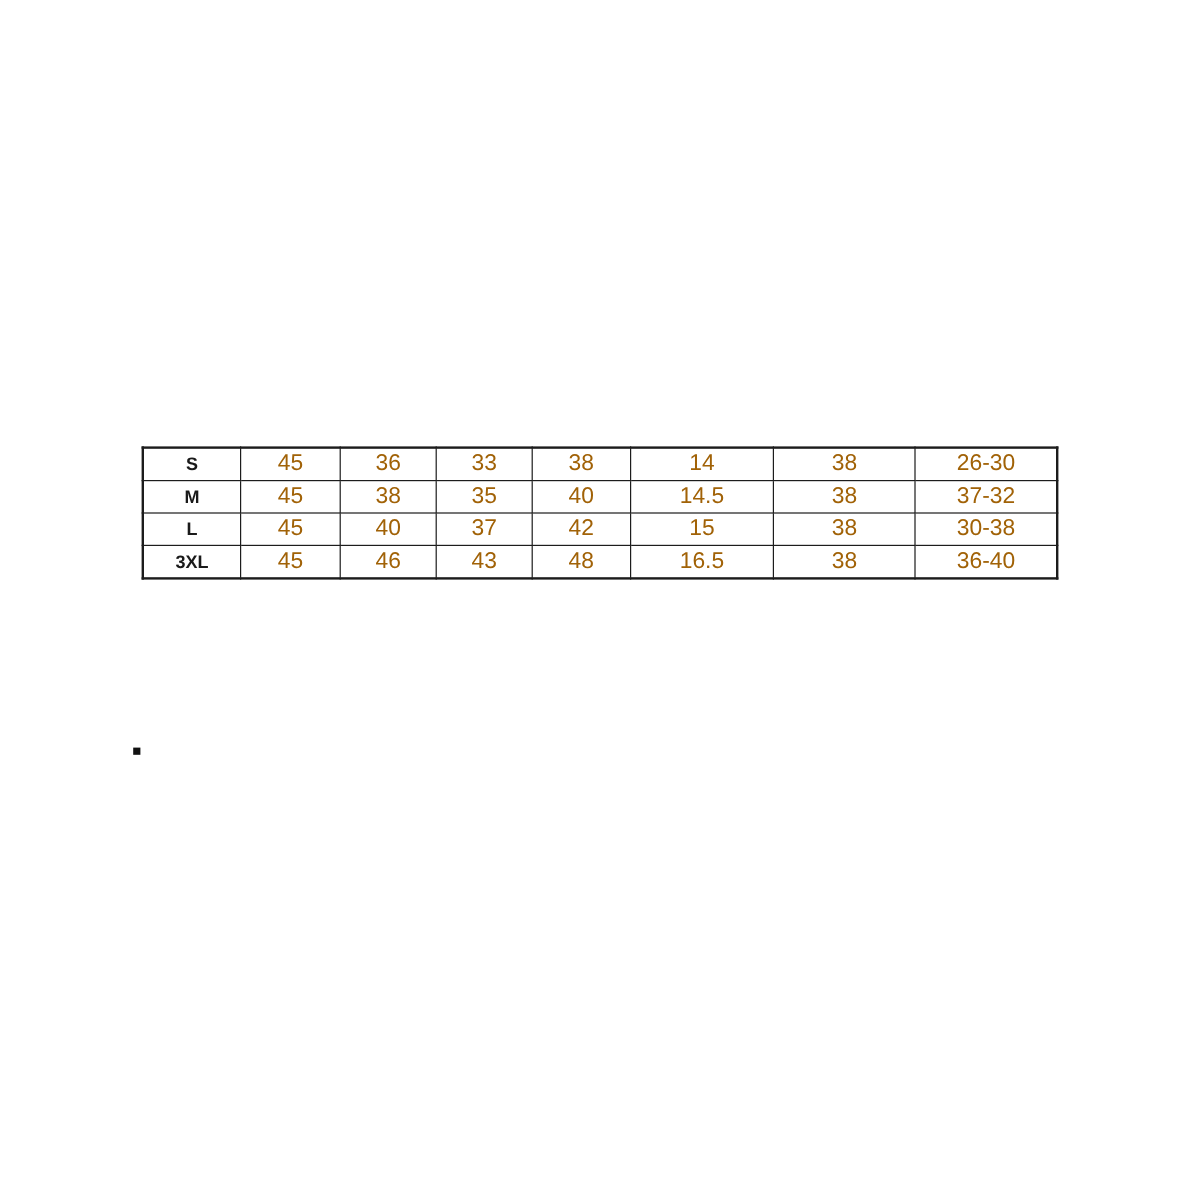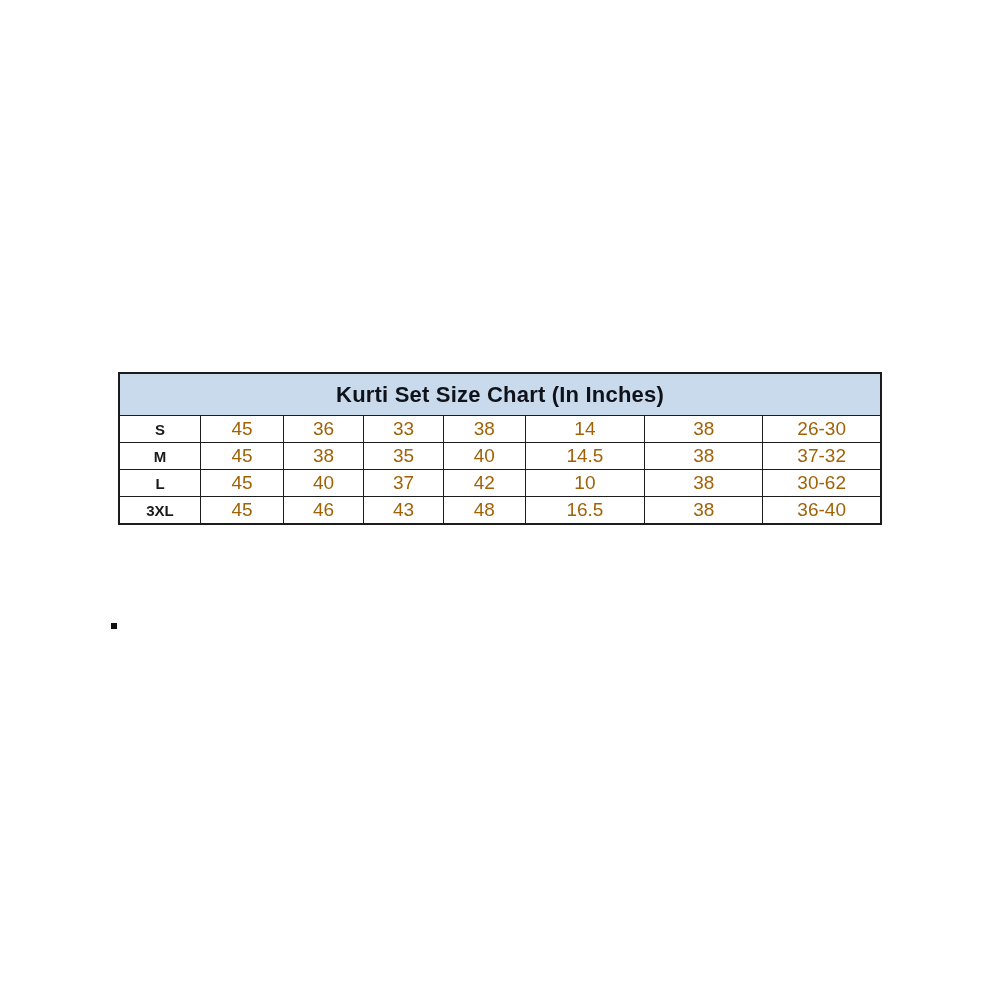--- a/index.html
+++ b/index.html
@@ -88,23 +88,20 @@
         <col style="width:10.7%">
         <col style="width:10.9%">
         <col style="width:10.5%">
         <col style="width:10.5%">
         <col style="width:10.7%">
         <col style="width:15.7%">
         <col style="width:15.5%">
         <col style="width:15.5%">
       </colgroup>
       <thead>
-        <tr class="title-row">
-          <th colspan="8">Kurti Set Size Chart (In Inches)</th>
-        </tr>
       </thead>
       <tbody id="table-body">
           <tr>
             <th>S</th>
             <td>45</td>
             <td>36</td>
             <td>33</td>
             <td>38</td>
             <td>14</td>
             <td>38</td>
@@ -119,23 +116,23 @@
             <td>14.5</td>
             <td>38</td>
             <td>37-32</td>
           </tr>
           <tr>
             <th>L</th>
             <td>45</td>
             <td>40</td>
             <td>37</td>
             <td>42</td>
-            <td>10</td>
+            <td>15</td>
             <td>38</td>
-            <td>30-62</td>
+            <td>30-38</td>
           </tr>
           <tr>
             <th>3XL</th>
             <td>45</td>
             <td>46</td>
             <td>43</td>
             <td>48</td>
             <td>16.5</td>
             <td>38</td>
             <td>36-40</td>

